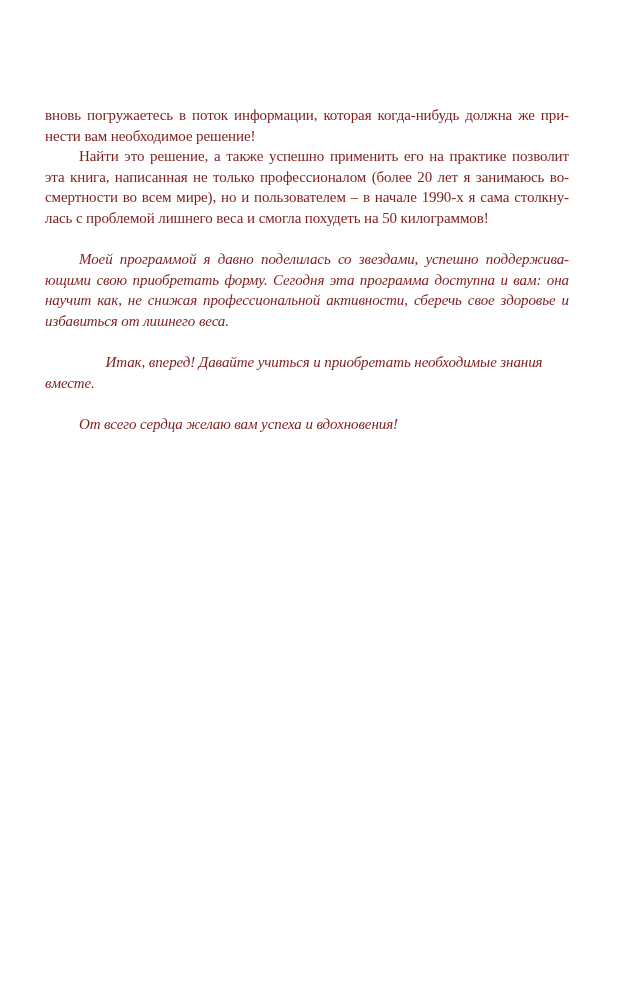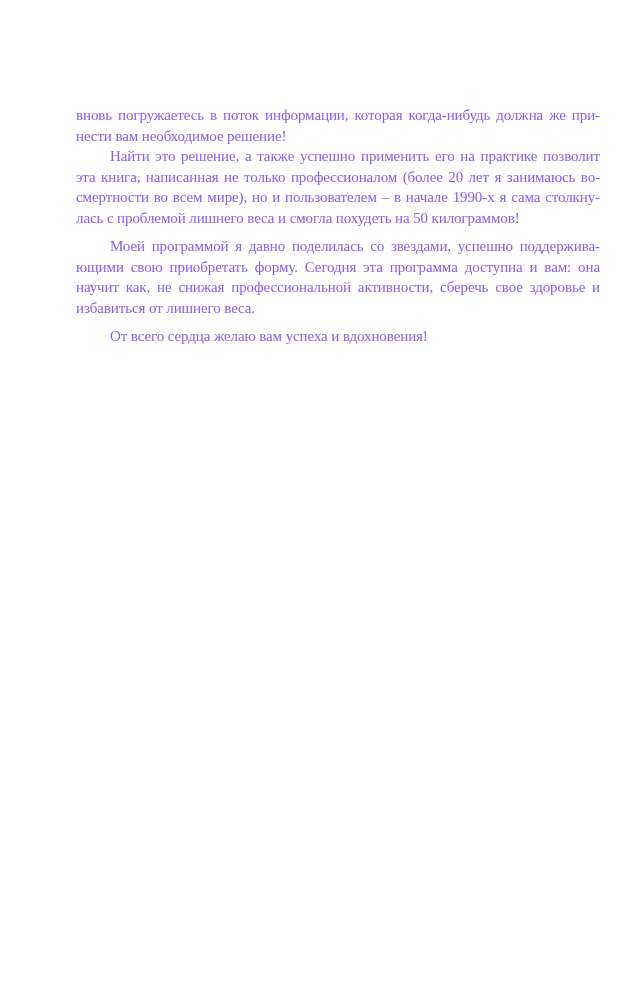--- a/index.html
+++ b/index.html
@@ -15,35 +15,36 @@
   }
   .page {
     position: absolute;
     left: 0; top: 0;
     width: 644px;
     height: 1001px;
     background: #ffffff;
   }
   .text-block {
     position: absolute;
-    left: 76px;
+    left: 45px;
     top: 105px;
     width: 524px;
     font-family: "Liberation Serif", serif;
     font-size: 15px;
     line-height: 20.5px;
     letter-spacing: -0.1px;
-    color: #8b5cf6;
+    color: #7f1d1d;
   }
   .paragraph {
     margin: 0;
     padding: 0;
   }
   .paragraph.spaced {
-    margin-top: 8px;
+    margin-top: 21px;
+    font-style: italic;
   }
   .text-line {
     text-align: justify;
     text-align-last: justify;
     overflow: hidden;
     white-space: normal;
   }
   .text-line.last {
     text-align: center;
     text-align-last: left;
@@ -70,19 +71,22 @@
       <div class="text-line last">лась с проблемой лишнего веса и смогла похудеть на 50 килограммов!</div>
     </div>
 
     <div class="paragraph spaced">
       <div class="text-line ind">Моей программой я давно поделилась со звездами, успешно поддержива-</div>
       <div class="text-line">ющими свою приобретать форму. Сегодня эта программа доступна и вам: она</div>
       <div class="text-line">научит как, не снижая профессиональной активности, сберечь свое здоровье и</div>
       <div class="text-line last">избавиться от лишнего веса.</div>
     </div>
 
+    <div class="paragraph spaced">
+      <div class="text-line last ind">Итак, вперед! Давайте учиться и приобретать необходимые знания вместе.</div>
+    </div>
 
     <div class="paragraph spaced">
       <div class="text-line last ind">От всего сердца желаю вам успеха и вдохновения!</div>
     </div>
 
   </div>
 </div>
 
 </body></html>

